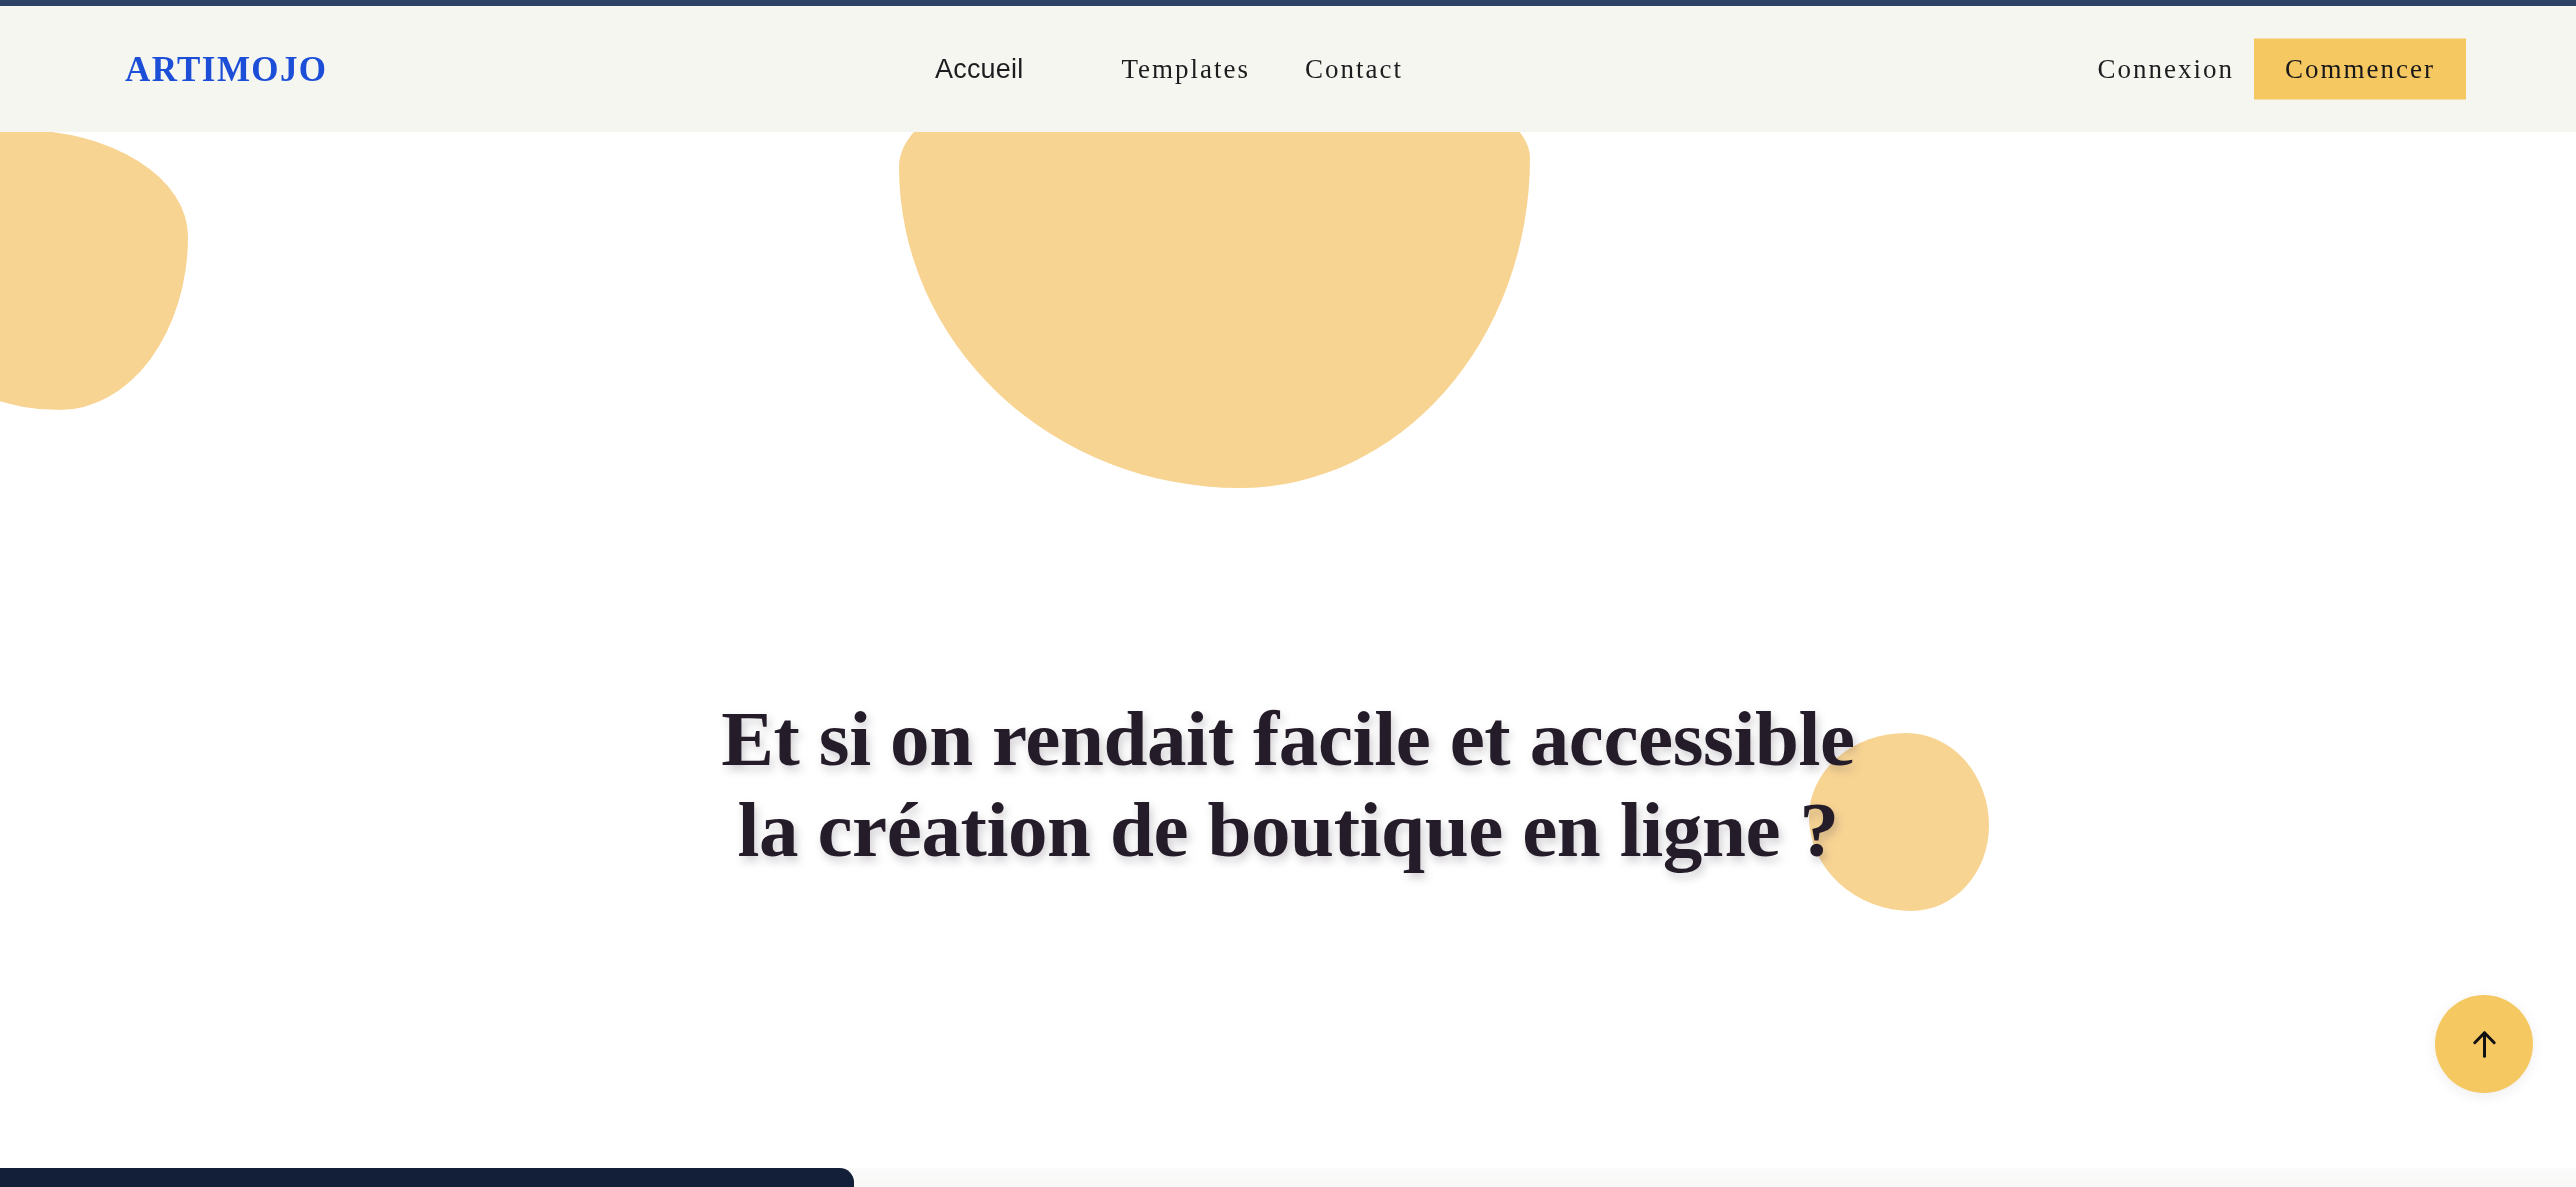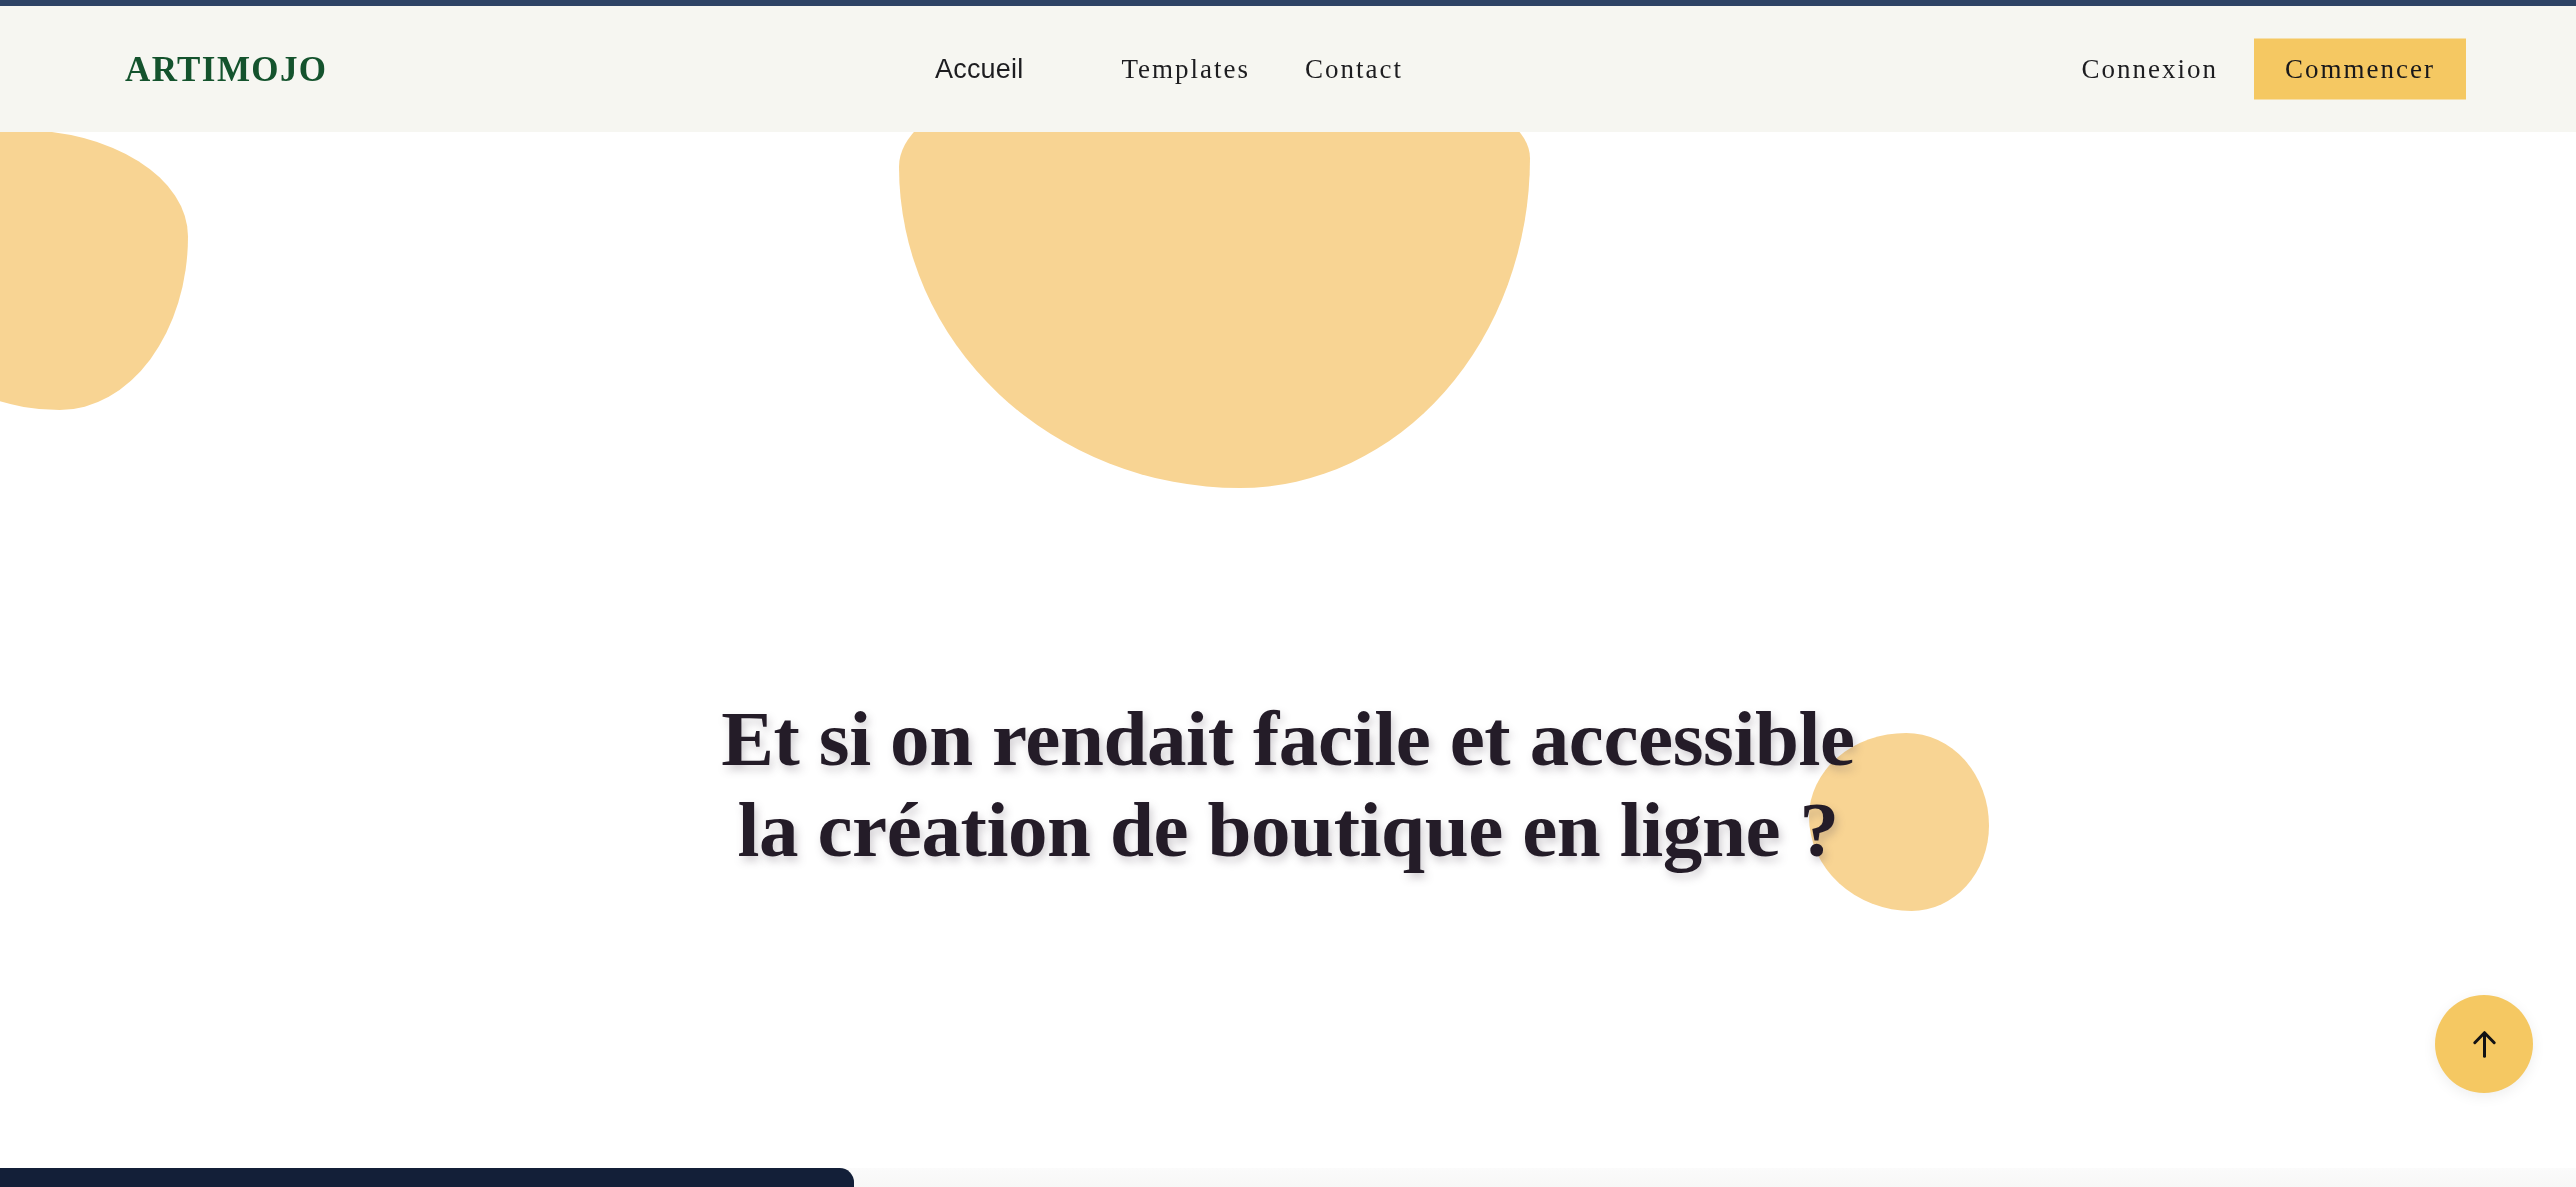--- a/index.html
+++ b/index.html
@@ -50,21 +50,21 @@
 
   .brand {
     position: absolute;
     left: 125px;
     top: 50%;
     transform: translateY(-50%);
     font-family: "Liberation Serif", serif;
     font-weight: 700;
     font-size: 35px;
     letter-spacing: 1.4px;
-    color: #14532d;
+    color: #1d4ed8;
     white-space: nowrap;
     line-height: 1;
   }
 
   .main-nav {
     position: absolute;
     left: 935px;
     top: 50%;
     transform: translateY(-50%);
     display: flex;
@@ -105,21 +105,21 @@
     gap: 0;
   }
 
   .login-link {
     font-family: "Liberation Serif", serif;
     font-size: 27px;
     letter-spacing: 2px;
     color: #1d1d20;
     text-decoration: none;
     white-space: nowrap;
-    margin-right: 36px;
+    margin-right: 20px;
     line-height: 1;
     text-align: center;
   }
 
   .btn-start {
     display: inline-flex;
     align-items: center;
     justify-content: center;
     background: #f5c862;
     color: #18181b;

